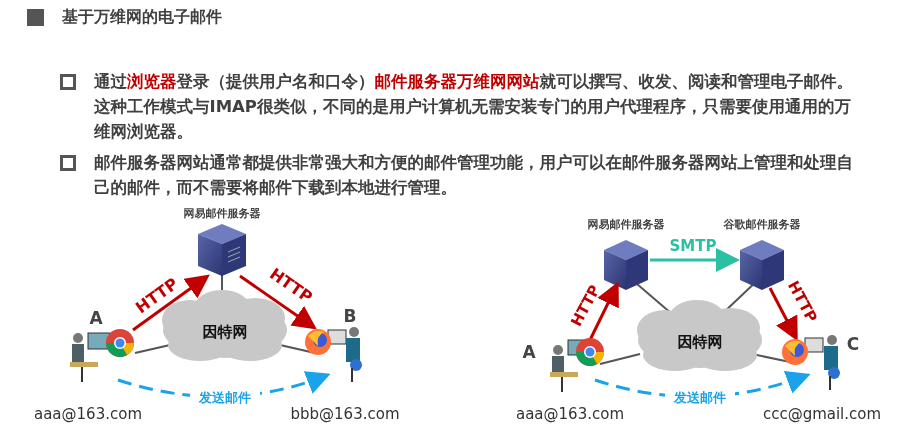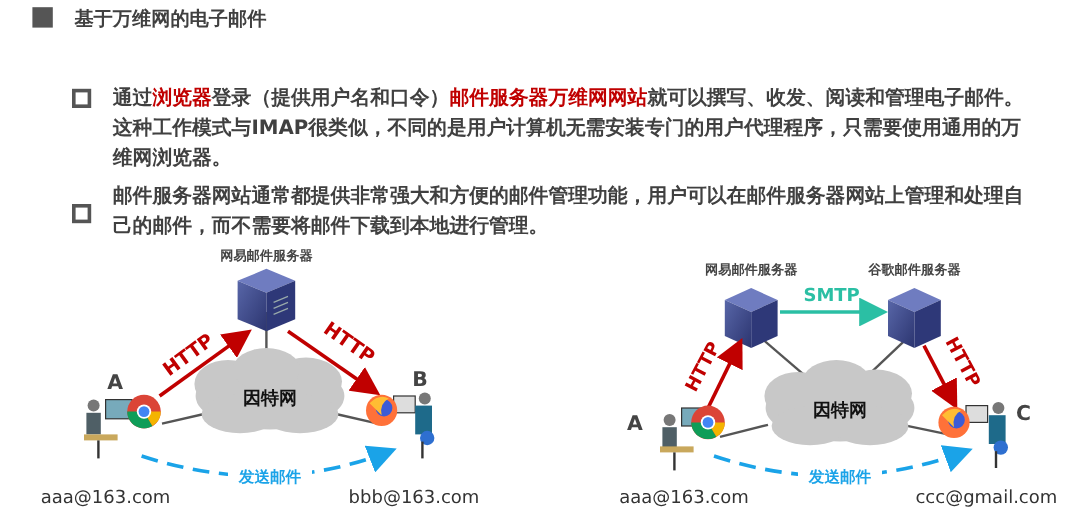--- a/index.html
+++ b/index.html
@@ -1,17 +1,17 @@
 <!DOCTYPE html>
 <html><head>
 <meta charset="utf-8">
 <style>
   html,body{margin:0;padding:0;background:#ffffff;}
   body{width:900px;height:431px;position:relative;overflow:hidden;font-family:"DejaVu Sans","Liberation Sans",sans-serif;color:#404040;}
-  .title-row{position:absolute;left:27px;top:6px;height:22px;display:flex;}
+  .title-row{position:absolute;left:27px;top:6px;height:22px;display:flex;align-items:center;}
   .title-sq{width:17px;height:17px;background:#555555;margin-right:18px;}
   .title{font-size:16px;font-weight:bold;color:#404040;}
   .bullet{position:absolute;left:60px;display:flex;margin-top:32px;}
   .bullet .box{width:13px;height:13px;border:3px solid #555;margin-top:5px;margin-right:18px;flex:none;box-sizing:border-box;width:16px;height:16px;}
   .bullet .txt{font-size:16.5px;font-weight:bold;line-height:25px;color:#404040;width:760px;}
   .red{color:#c00000;}
   .diagram{position:absolute;top:190px;width:450px;height:241px;}
   svg text{font-family:"DejaVu Sans","Liberation Sans",sans-serif;}
 </style>
 </head>
@@ -22,21 +22,21 @@
   <div class="title">基于万维网的电子邮件</div>
 </div>
 
 <div class="bullet" style="top:37px;">
   <div class="box"></div>
   <div class="txt">
     <span>通过</span><span class="red">浏览器</span><span>登录（提供用户名和口令）</span><span class="red">邮件服务器万维网网站</span><span>就可以撰写、收发、阅读和管理电子邮件。这种工作模式与IMAP很类似，不同的是用户计算机无需安装专门的用户代理程序，只需要使用通用的万维网浏览器。</span>
   </div>
 </div>
 
-<div class="bullet" style="top:118px;align-items:center;">
+<div class="bullet" style="top:118px;">
   <div class="box"></div>
   <div class="txt">
     <span>邮件服务器网站通常都提供非常强大和方便的邮件管理功能，用户可以在邮件服务器网站上管理和处理自己的邮件，而不需要将邮件下载到本地进行管理。</span>
   </div>
 </div>
 
 <div class="diagram" style="left:0;">
 <svg width="450" height="241" viewBox="0 0 450 241">
   <defs>
     <marker id="arR" markerWidth="8" markerHeight="8" refX="6" refY="4" orient="auto">

